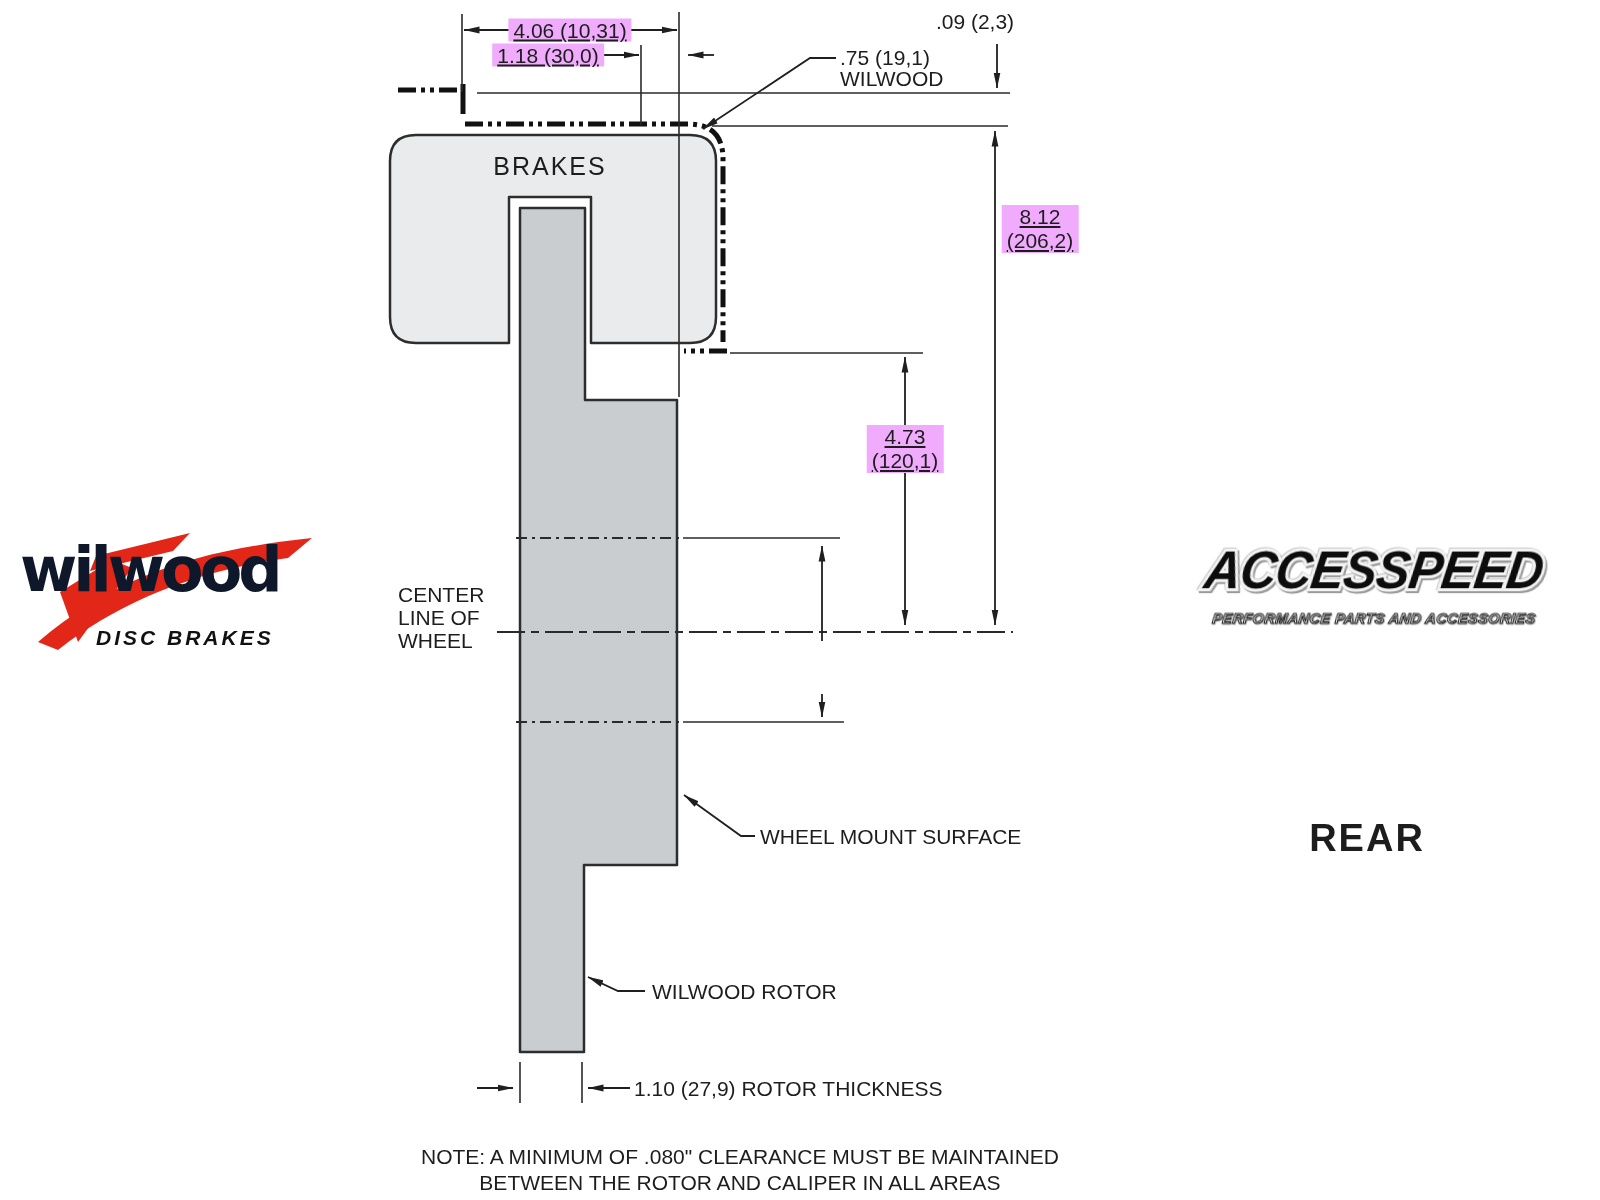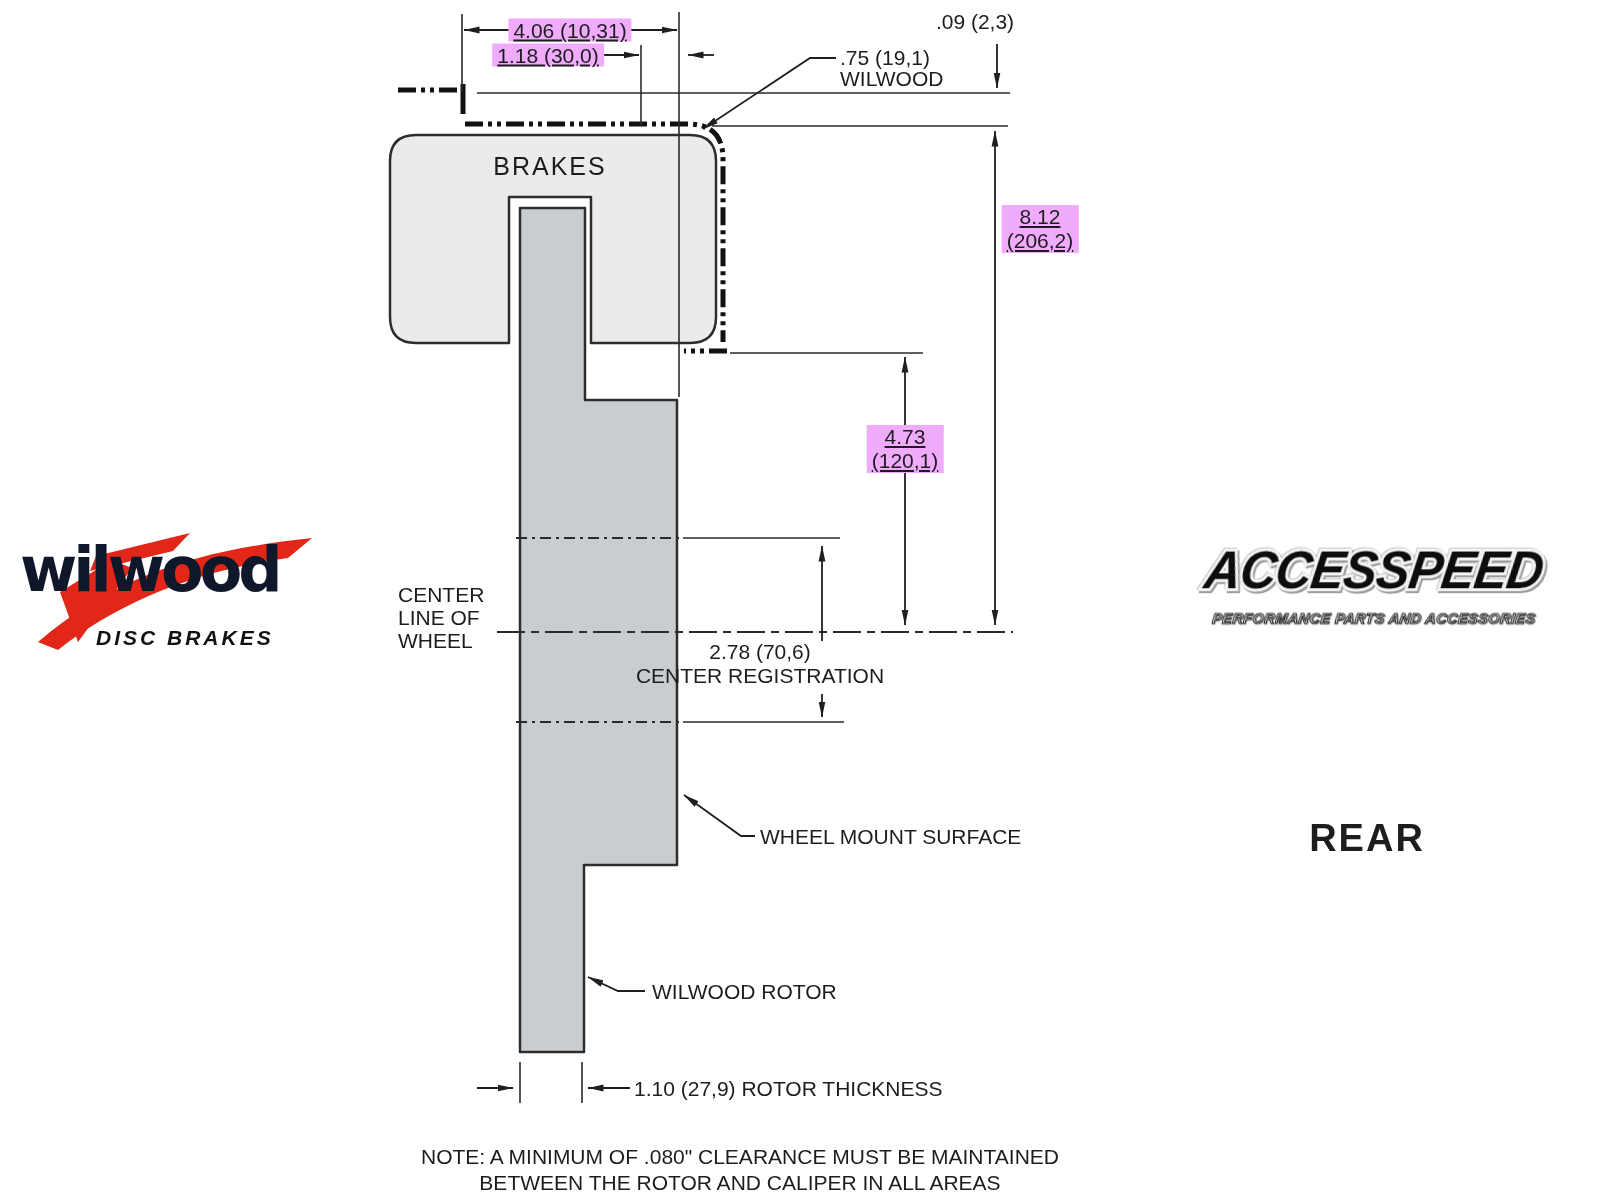--- a/index.html
+++ b/index.html
@@ -125,24 +125,20 @@
   <div class="lbl center-xy whitebg dim-two-line" style="left:995px;top:229px;margin-left:45px;">
     <div>8.12</div>
     <div>(206,2)</div>
   </div>
 
   <div class="lbl center-xy whitebg dim-two-line" style="left:905px;top:449px;">
     <div>4.73</div>
     <div>(120,1)</div>
   </div>
 
-  <div class="lbl center-xy dim-two-line" style="left:760px;top:664px;">
-    <div>2.78 (70,6)</div>
-    <div>CENTER REGISTRATION</div>
-  </div>
 
   <div class="lbl" style="left:398px;top:583px;">
     <div>CENTER</div>
     <div>LINE OF</div>
     <div>WHEEL</div>
   </div>
 
   <div class="lbl center-y" style="left:760px;top:836px;">WHEEL MOUNT SURFACE</div>
 
   <div class="lbl center-y" style="left:652px;top:991px;text-align:center;">WILWOOD ROTOR</div>

